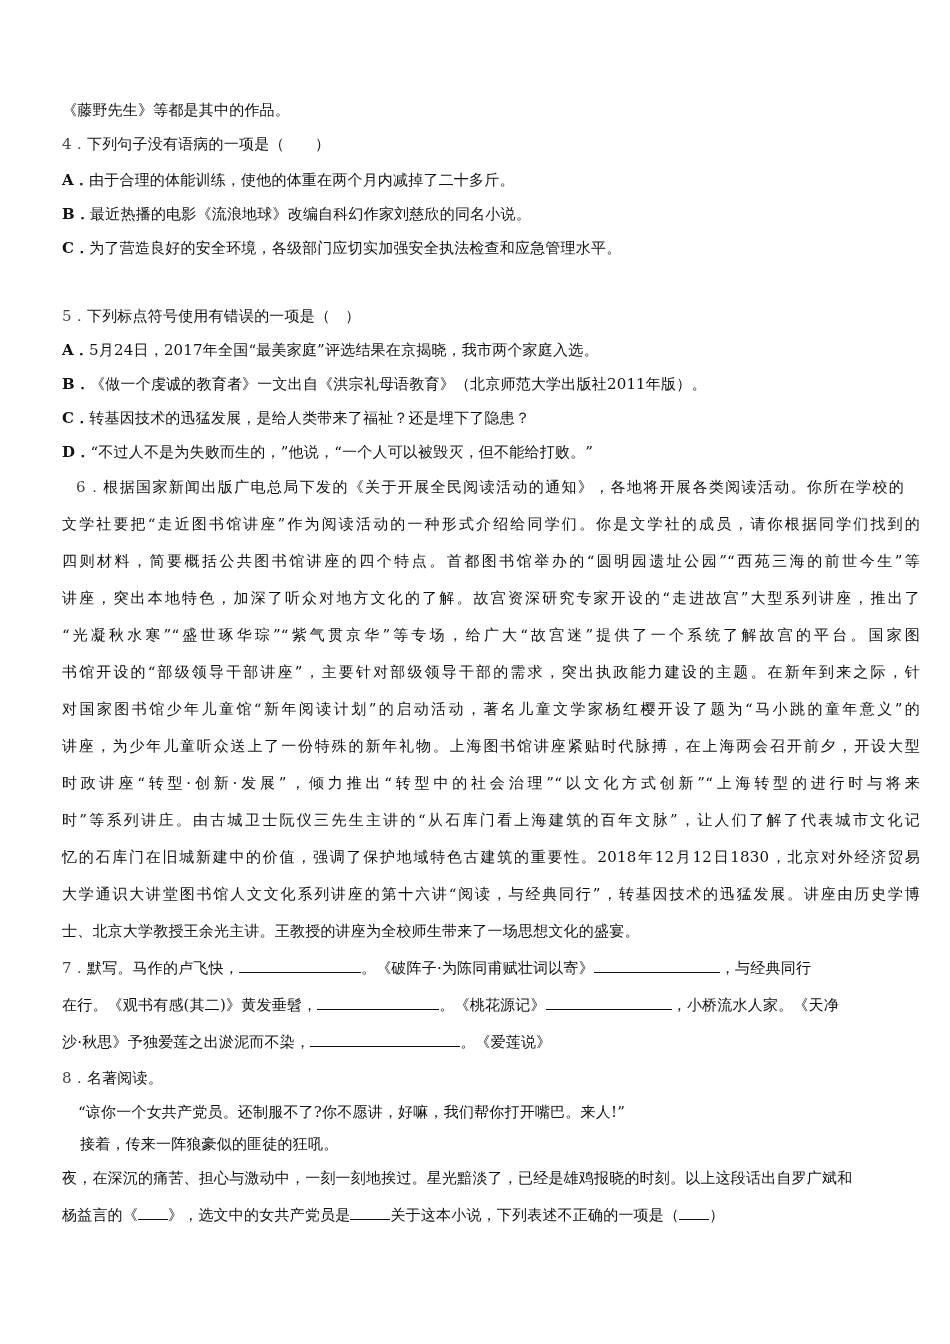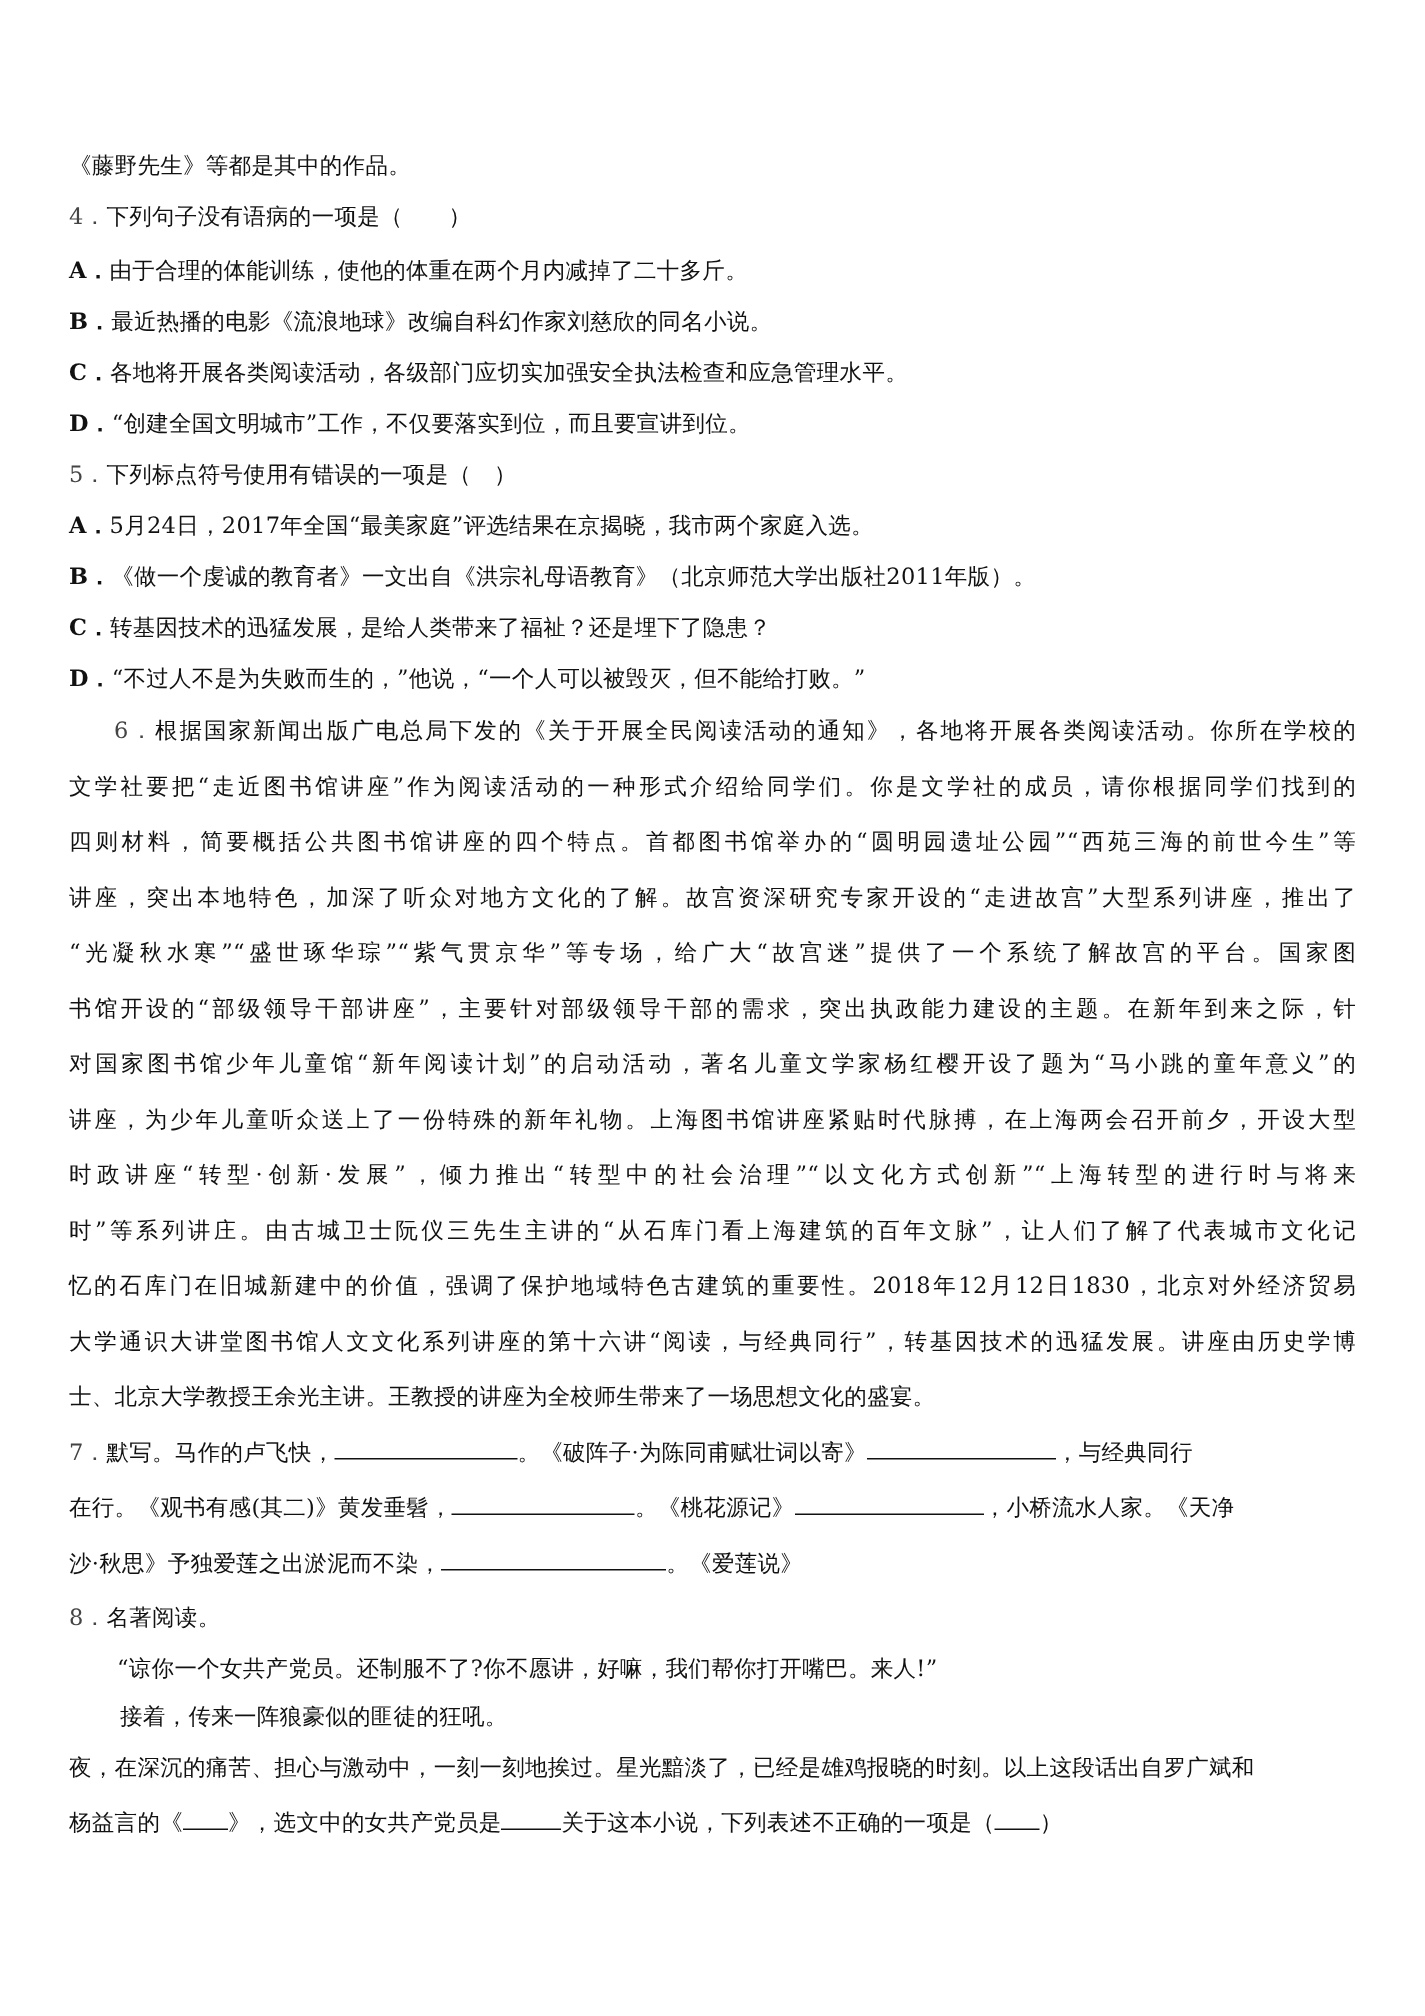--- a/index.html
+++ b/index.html
@@ -1,39 +1,38 @@
 <!DOCTYPE html>
 <html><head>
 <meta charset="utf-8">
 <style>
   html, body { margin:0; padding:0; background:#ffffff; }
   body { width:950px; height:1344px; position:relative; overflow:hidden;
          font-family:"DejaVu Serif","Liberation Serif",serif; color:#111; }
   .page { position:absolute; left:0; top:0; width:950px; height:1344px; }
-  .line { position:absolute; left:46px; white-space:nowrap; font-size:15px; line-height:20px; letter-spacing:0.2px; }
+  .line { position:absolute; left:62px; white-space:nowrap; font-size:15px; line-height:20px; letter-spacing:0.2px; }
   .qnum { color:#444; font-weight:normal; }
   .opt { font-weight:bold; }
   .bold { font-weight:normal; }
   .blank { display:inline-block; border-bottom:1px solid #111; height:14px; vertical-align:baseline; }
   .justify { width:858px; text-align:justify; text-align-last:justify; white-space:normal; }
 </style>
 </head>
 <body>
 
 <div class="page">
 
   <div class="line" style="top:100px">《藤野先生》等都是其中的作品。</div>
 
   <div class="line" style="top:134px">
     <span class="qnum">4．</span><span>下列句子没有语病的一项是（　　）</span>
   </div>
   <div class="line" style="top:170px"><span class="opt">A．</span><span>由于合理的体能训练，使他的体重在两个月内减掉了二十多斤。</span></div>
   <div class="line" style="top:204px"><span class="opt">B．</span><span>最近热播的电影《流浪地球》改编自科幻作家刘慈欣的同名小说。</span></div>
-  <div class="line" style="top:238px"><span class="opt">C．</span><span>各地将开展各类阅读活动，各级部门应切实加强安全执法检查和应急管理水平。</span></div>
-  <div class="line" style="top:272px"><span class="opt">D．</span><span>“创建全国文明城市”工作，不仅要落实到位，而且要宣讲到位。</span></div>
+  <div class="line" style="top:238px"><span class="opt">C．</span><span>为了营造良好的安全环境，各级部门应切实加强安全执法检查和应急管理水平。</span></div>
 
   <div class="line" style="top:306px">
     <span class="qnum">5．</span><span>下列标点符号使用有错误的一项是（　）</span>
   </div>
   <div class="line" style="top:340px"><span class="opt">A．</span><span>5月24日，2017年全国“最美家庭”评选结果在京揭晓，我市两个家庭入选。</span></div>
   <div class="line" style="top:374px"><span class="opt">B．</span><span>《做一个虔诚的教育者》一文出自《洪宗礼母语教育》（北京师范大学出版社2011年版）。</span></div>
   <div class="line" style="top:408px"><span class="opt">C．</span><span>转基因技术的迅猛发展，是给人类带来了福祉？还是埋下了隐患？</span></div>
   <div class="line" style="top:442px"><span class="opt">D．</span><span>“不过人不是为失败而生的，”他说，“一个人可以被毁灭，但不能给打败。”</span></div>
 
   <div class="line" style="top:477px; left:76px; width:828px; text-align:justify; text-align-last:justify; white-space:normal;">

